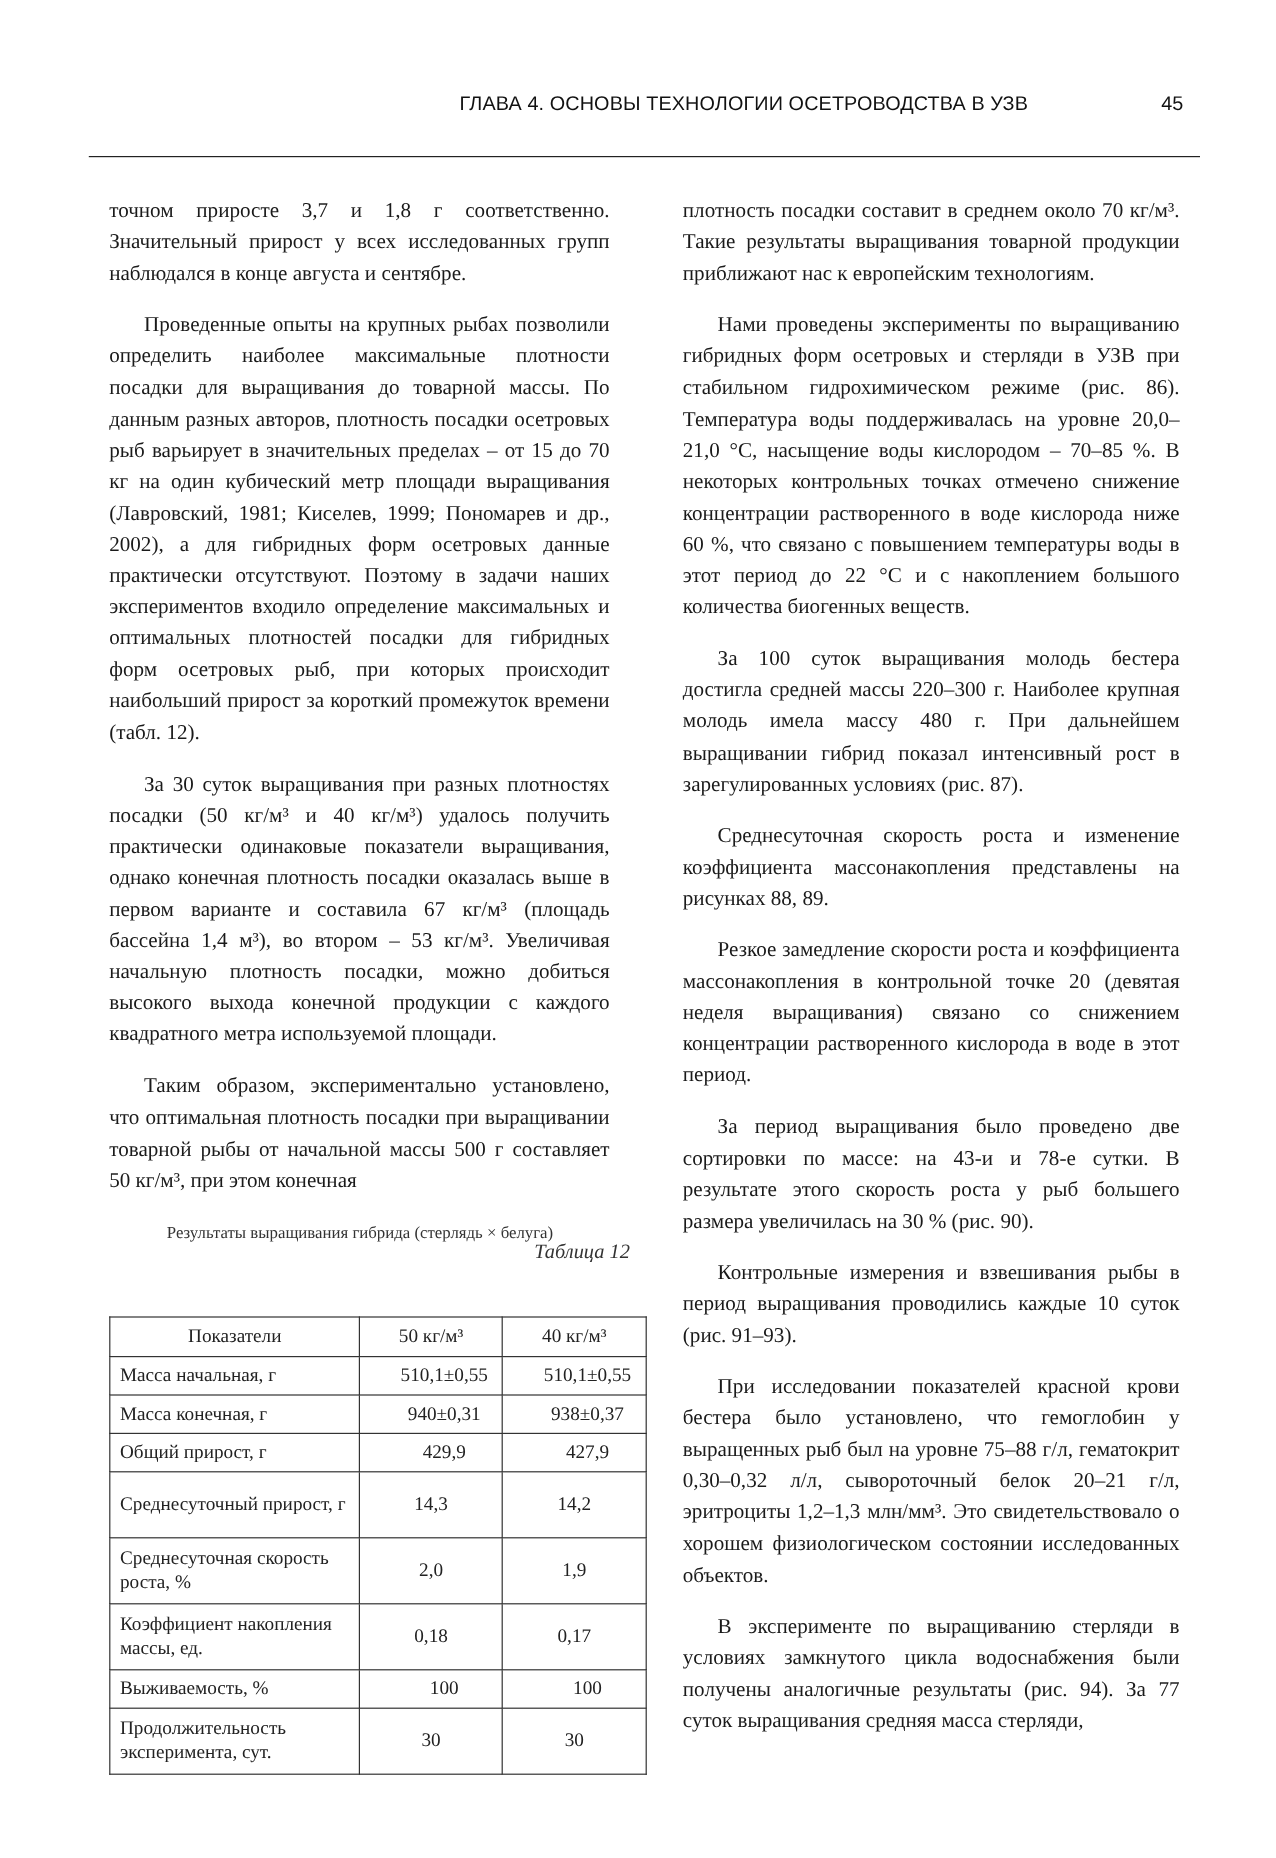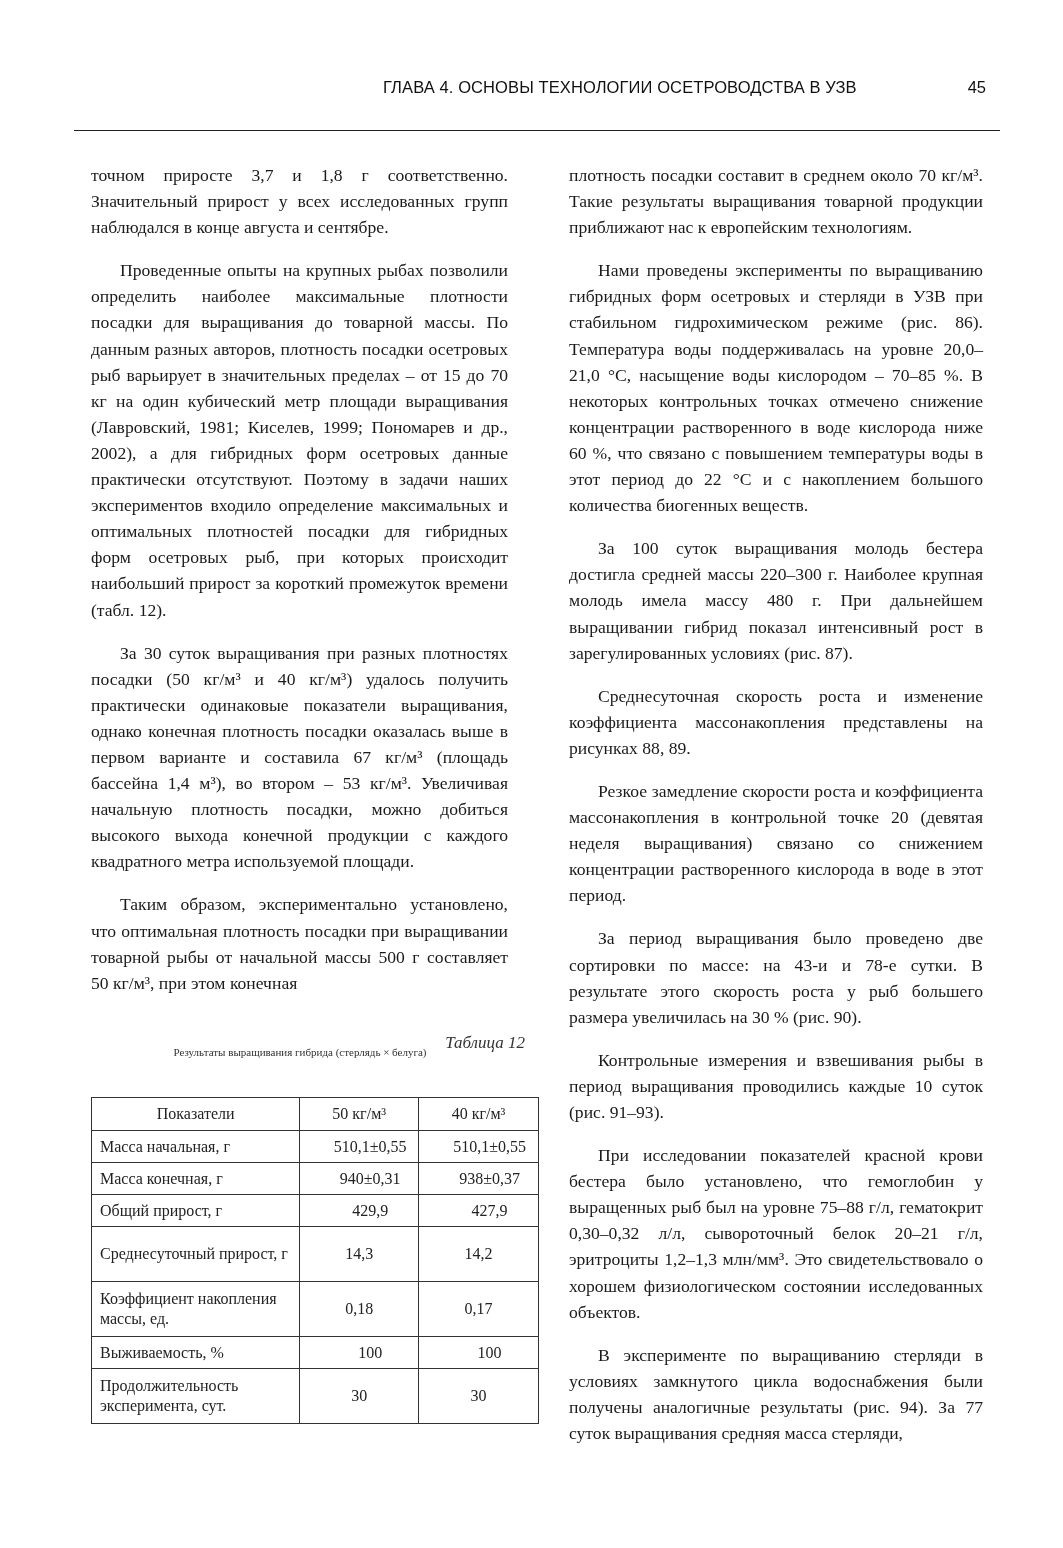--- a/index.html
+++ b/index.html
@@ -13,22 +13,22 @@
 
   .col { position: absolute; top: 145px; font-size: 17.6px; line-height: 26.1px; text-align: justify;
          hyphens: manual; }
   .col-left { left: 74px; width: 451px; }
   .col-right { left: 552px; width: 448px; }
   .col p { margin: 17px; text-indent: 29px; }
   .col p.cont { text-indent: 0; }
 
   .tbl-label { position: absolute; left: 74px; width: 451px; top: 996px; text-align: right;
          font-style: italic; font-size: 17px; line-height: 22px; color: #333; margin-top: 36px; }
-  .tbl-caption { position: absolute; left: 60px; width: 480px; top: 1042px; text-align: center;
-         font-size: 11px; line-height: 21px; color: #333; }
+  .tbl-caption { position: absolute; left: 60px; width: 480px; top: 1018px; text-align: center;
+         font-size: 14px; line-height: 21px; color: #333; }
 
   table.data { position: absolute; left: 75px; top: 1097px; width: 448px; border-collapse: collapse;
          font-size: 16px; line-height: 20px; color: #222; margin-left: 16px; }
   table.data td, table.data th { border: 1px solid #333; padding: 0 6px; font-weight: normal; }
   table.data th { height: 32px; text-align: center; }
   table.data td.label { text-align: left; padding-left: 8px; }
   table.data td.val { text-align: center; }
   table.data col.c1 { width: 209px; } table.data col.c2 { width: 119px; } table.data col.c3 { width: 120px; }
   tr.r1 td { height: 31px; padding-left: 28px; } tr.r2 td { height: 54px; }
 </style>
@@ -79,20 +79,25 @@
     <td class="label">Общий прирост, г</td>
     <td class="val">429,9</td>
     <td class="val">427,9</td>
   </tr>
   <tr class="r2">
     <td class="label">Среднесуточный прирост, г</td>
     <td class="val">14,3</td>
     <td class="val">14,2</td>
   </tr>
   <tr class="r2">
+    <td class="label">Среднесуточная скорость роста, %</td>
+    <td class="val">2,0</td>
+    <td class="val">1,9</td>
+  </tr>
+  <tr class="r2">
     <td class="label">Коэффициент накопления массы, ед.</td>
     <td class="val">0,18</td>
     <td class="val">0,17</td>
   </tr>
   <tr class="r1">
     <td class="label">Выживаемость, %</td>
     <td class="val">100</td>
     <td class="val">100</td>
   </tr>
   <tr class="r2">

